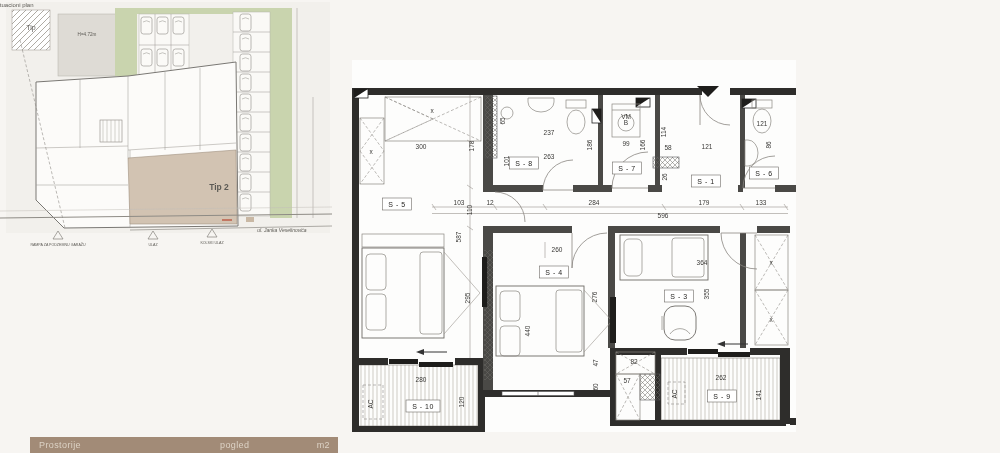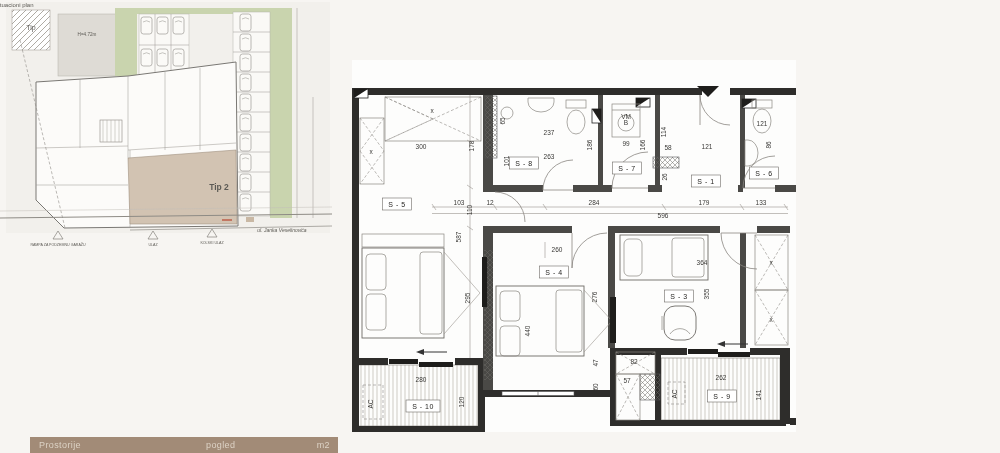--- a/index.html
+++ b/index.html
@@ -5,21 +5,21 @@
   html,body{margin:0;padding:0;background:#f7f5f2;}
   #page{position:relative;width:796px;height:453px;overflow:hidden;background:#f7f5f2;
         font-family:"Liberation Sans",sans-serif;}
   #sheet-title{position:absolute;left:846px;top:-21px;font-size:35px;font-weight:600;
         letter-spacing:2px;color:#161616;z-index:3;}
   #sheet-title .accent{color:#b7a28a;}
   #title-band{position:absolute;left:853px;top:8px;width:114px;height:13px;background:#e9e6e1;z-index:2;}
   #footer-bar{position:absolute;left:30px;top:437px;width:308px;height:16px;background:#a28b77;z-index:3;}
   #footer-bar span{position:absolute;top:3px;font-size:9px;color:#ddd3c6;letter-spacing:.4px;}
   #footer-rooms{left:9px;}
-  #footer-view{left:176px;}
+  #footer-view{left:190px;}
   #footer-area{right:8px;padding-left:33px;}
   svg{position:absolute;left:0;top:0;}
   .wall{fill:#2e2d2b;}
   .iwall{fill:#4a4946;}
   .furn{stroke:#6e6b66;stroke-width:0.9;fill:#fdfdfc;}
   .furn2{stroke:#8a8781;stroke-width:0.7;fill:none;}
   .door{stroke:#8a8781;stroke-width:0.8;fill:none;}
   .dimline{stroke:#9a968f;stroke-width:0.6;fill:none;}
   .dashx{stroke:#8f8c86;stroke-width:0.6;fill:none;stroke-dasharray:3 2;}
   .dim{font-family:"Liberation Sans",sans-serif;font-size:6.5px;fill:#3a3936;text-anchor:middle;}

